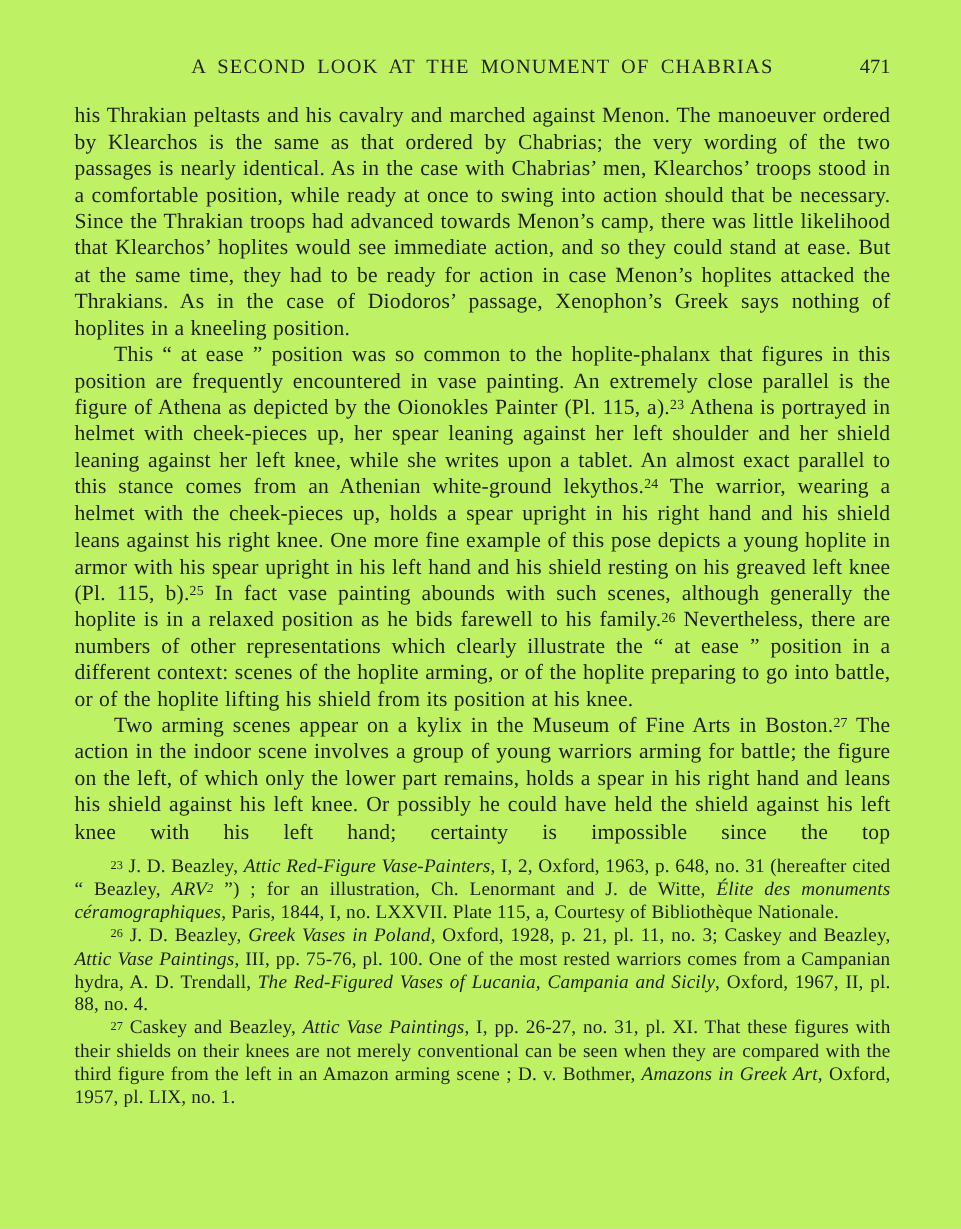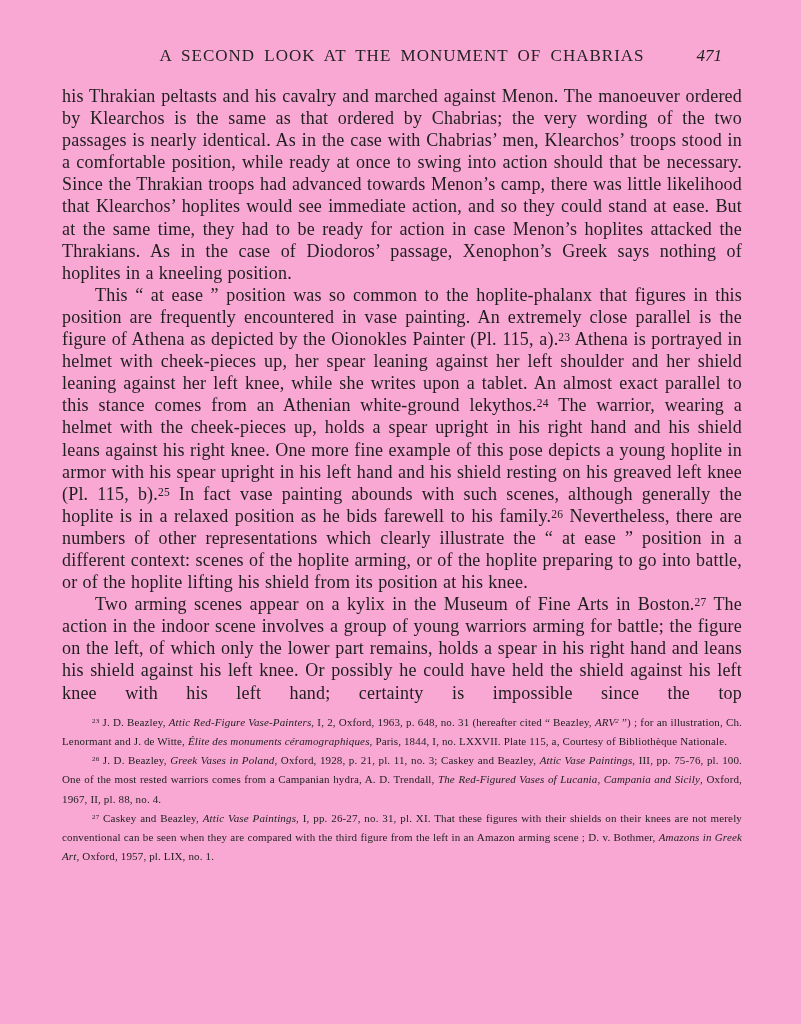--- a/index.html
+++ b/index.html
@@ -29,59 +29,58 @@
   }
   .running-title {
     text-align: center;
     font-size: 17px;
     letter-spacing: 1px;
     word-spacing: 4px;
     color: #232323;
   }
   .page-number {
     position: absolute;
-    right: 20px;
+    right: 0;
     top: 0;
     font-size: 17px;
-    font-style: italic;
   }
   .bodytext p.para {
     margin: 0;
     font-size: 18px;
     line-height: 22.1px;
     text-align: justify;
     letter-spacing: 0.2px;
     word-spacing: 0.5px;
   }
   .bodytext p.para.indent { text-indent: 33px; }
   .bodytext p.para.cont { text-align-last: justify; }
   .footnotes {
     margin-top: 9px;
   }
   .footnotes p.fn {
     margin: 0;
-    font-size: 11px;
+    font-size: 16px;
     line-height: 19.25px;
     text-align: justify;
     text-indent: 30px;
     letter-spacing: 0.15px;
   }
   .it { font-style: italic; }
   .sup {
     font-size: 64%;
     vertical-align: 4px;
     line-height: 0;
     margin-top: 24px;
   }
   .fn .sup { vertical-align: 3px; }
 </style>
 </head>
 <body>
 
-<div class="page" style="background: #f9a8d4; color: rgb(30, 30, 30);">
+<div class="page" style="background: #bef264; color: rgb(30, 30, 30);">
   <div class="column">
     <div class="header">
       <div class="running-title">A SECOND LOOK AT THE MONUMENT OF CHABRIAS</div>
       <div class="page-number">471</div>
     </div>
     <div class="bodytext">
         <p class="para"><span>his Thrakian peltasts and his cavalry and marched against Menon. The manoeuver ordered by Klearchos is the same as that ordered by Chabrias; the very wording of the two passages is nearly identical. As in the case with Chabrias’ men, Klearchos’ troops stood in a comfortable position, while ready at once to swing into action should that be necessary. Since the Thrakian troops had advanced towards Menon’s camp, there was little likelihood that Klearchos’ hoplites would see immediate action, and so they could stand at ease. But at the same time, they had to be ready for action in case Menon’s hoplites attacked the Thrakians. As in the case of Diodoros’ passage, Xenophon’s Greek says nothing of hoplites in a kneeling position.</span></p>
         <p class="para indent"><span>This “ at ease ” position was so common to the hoplite-phalanx that figures in this position are frequently encountered in vase painting. An extremely close parallel is the figure of Athena as depicted by the Oionokles Painter (Pl. 115, a).</span><span class="sup">23</span><span> Athena is portrayed in helmet with cheek-pieces up, her spear leaning against her left shoulder and her shield leaning against her left knee, while she writes upon a tablet. An almost exact parallel to this stance comes from an Athenian white-ground lekythos.</span><span class="sup">24</span><span> The warrior, wearing a helmet with the cheek-pieces up, holds a spear upright in his right hand and his shield leans against his right knee. One more fine example of this pose depicts a young hoplite in armor with his spear upright in his left hand and his shield resting on his greaved left knee (Pl. 115, b).</span><span class="sup">25</span><span> In fact vase painting abounds with such scenes, although generally the hoplite is in a relaxed position as he bids farewell to his family.</span><span class="sup">26</span><span> Nevertheless, there are numbers of other representations which clearly illustrate the “ at ease ” position in a different context: scenes of the hoplite arming, or of the hoplite preparing to go into battle, or of the hoplite lifting his shield from its position at his knee.</span></p>
         <p class="para indent cont"><span>Two arming scenes appear on a kylix in the Museum of Fine Arts in Boston.</span><span class="sup">27</span><span> The action in the indoor scene involves a group of young warriors arming for battle; the figure on the left, of which only the lower part remains, holds a spear in his right hand and leans his shield against his left knee. Or possibly he could have held the shield against his left knee with his left hand; certainty is impossible since the top</span></p>
       </div>

